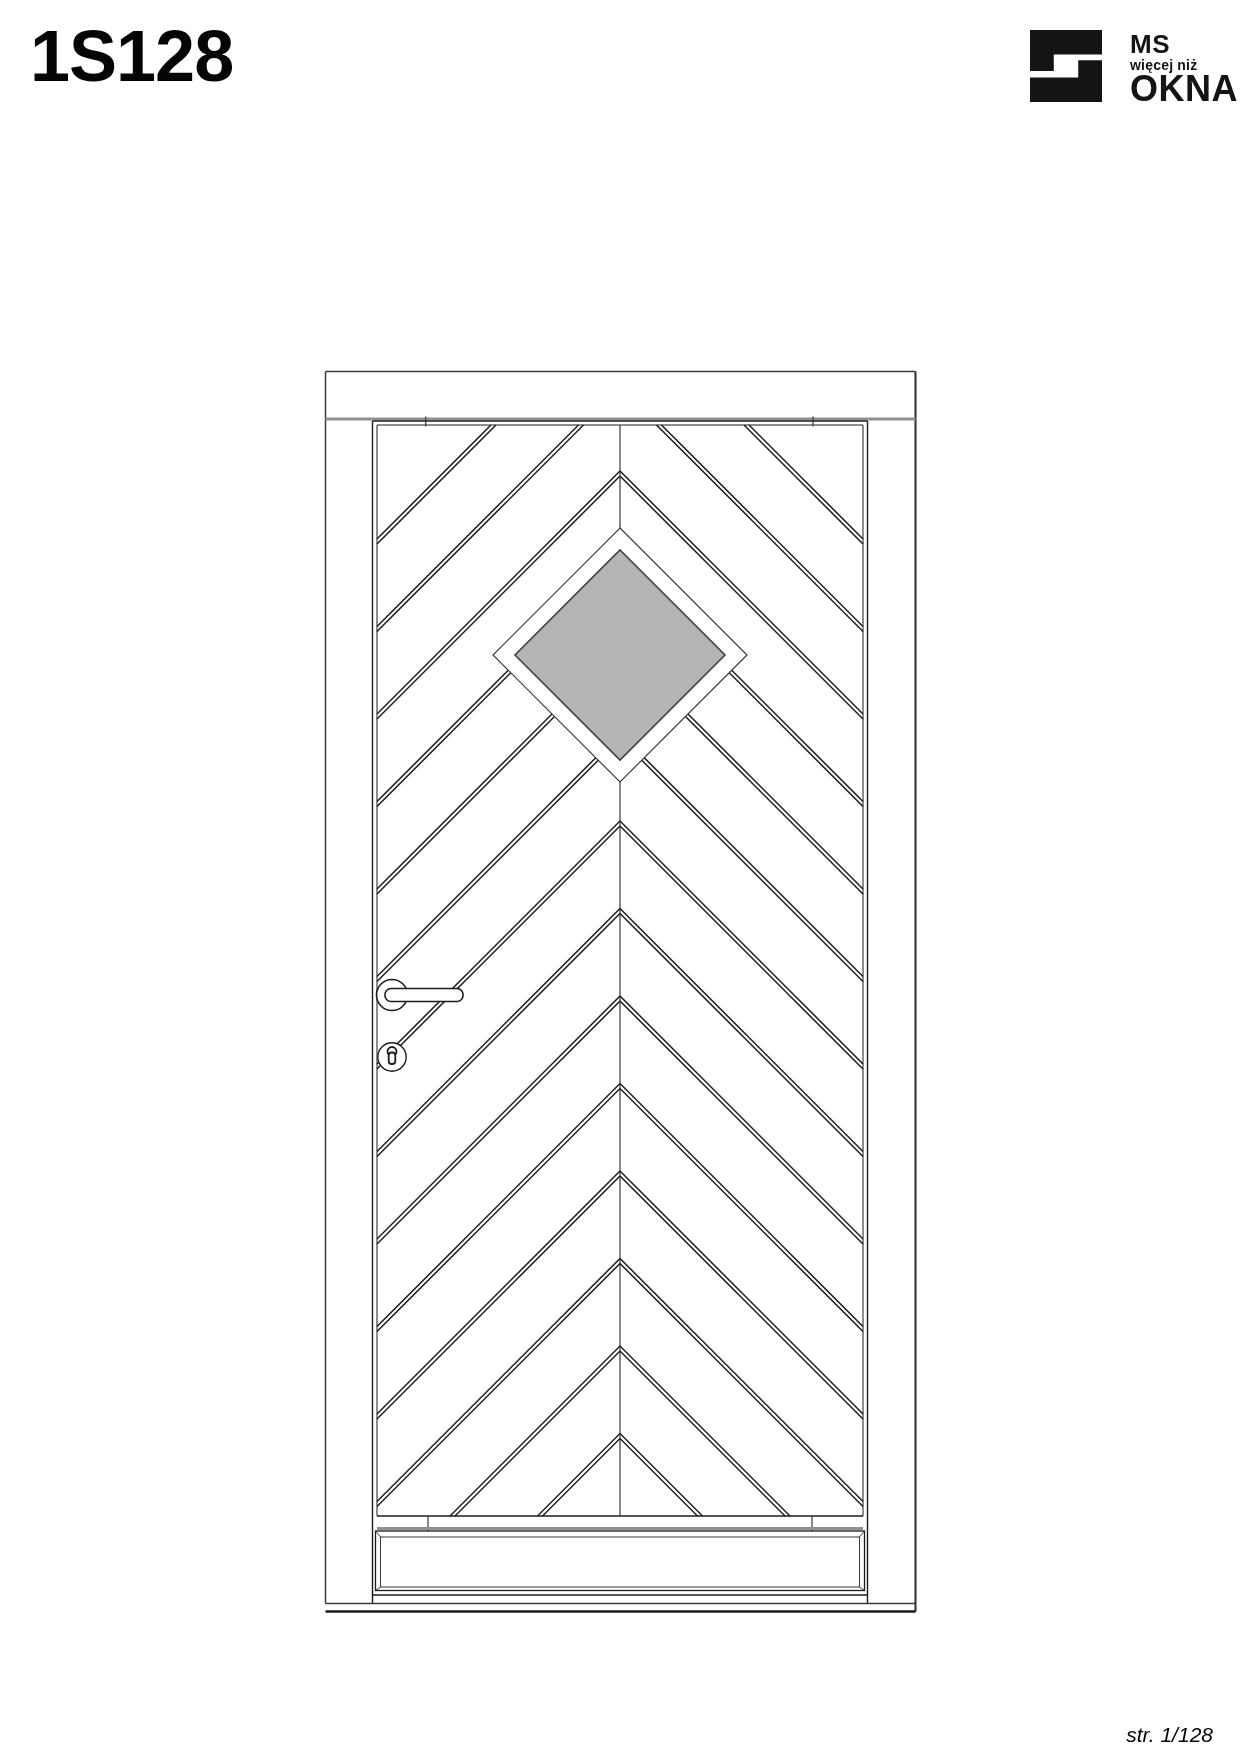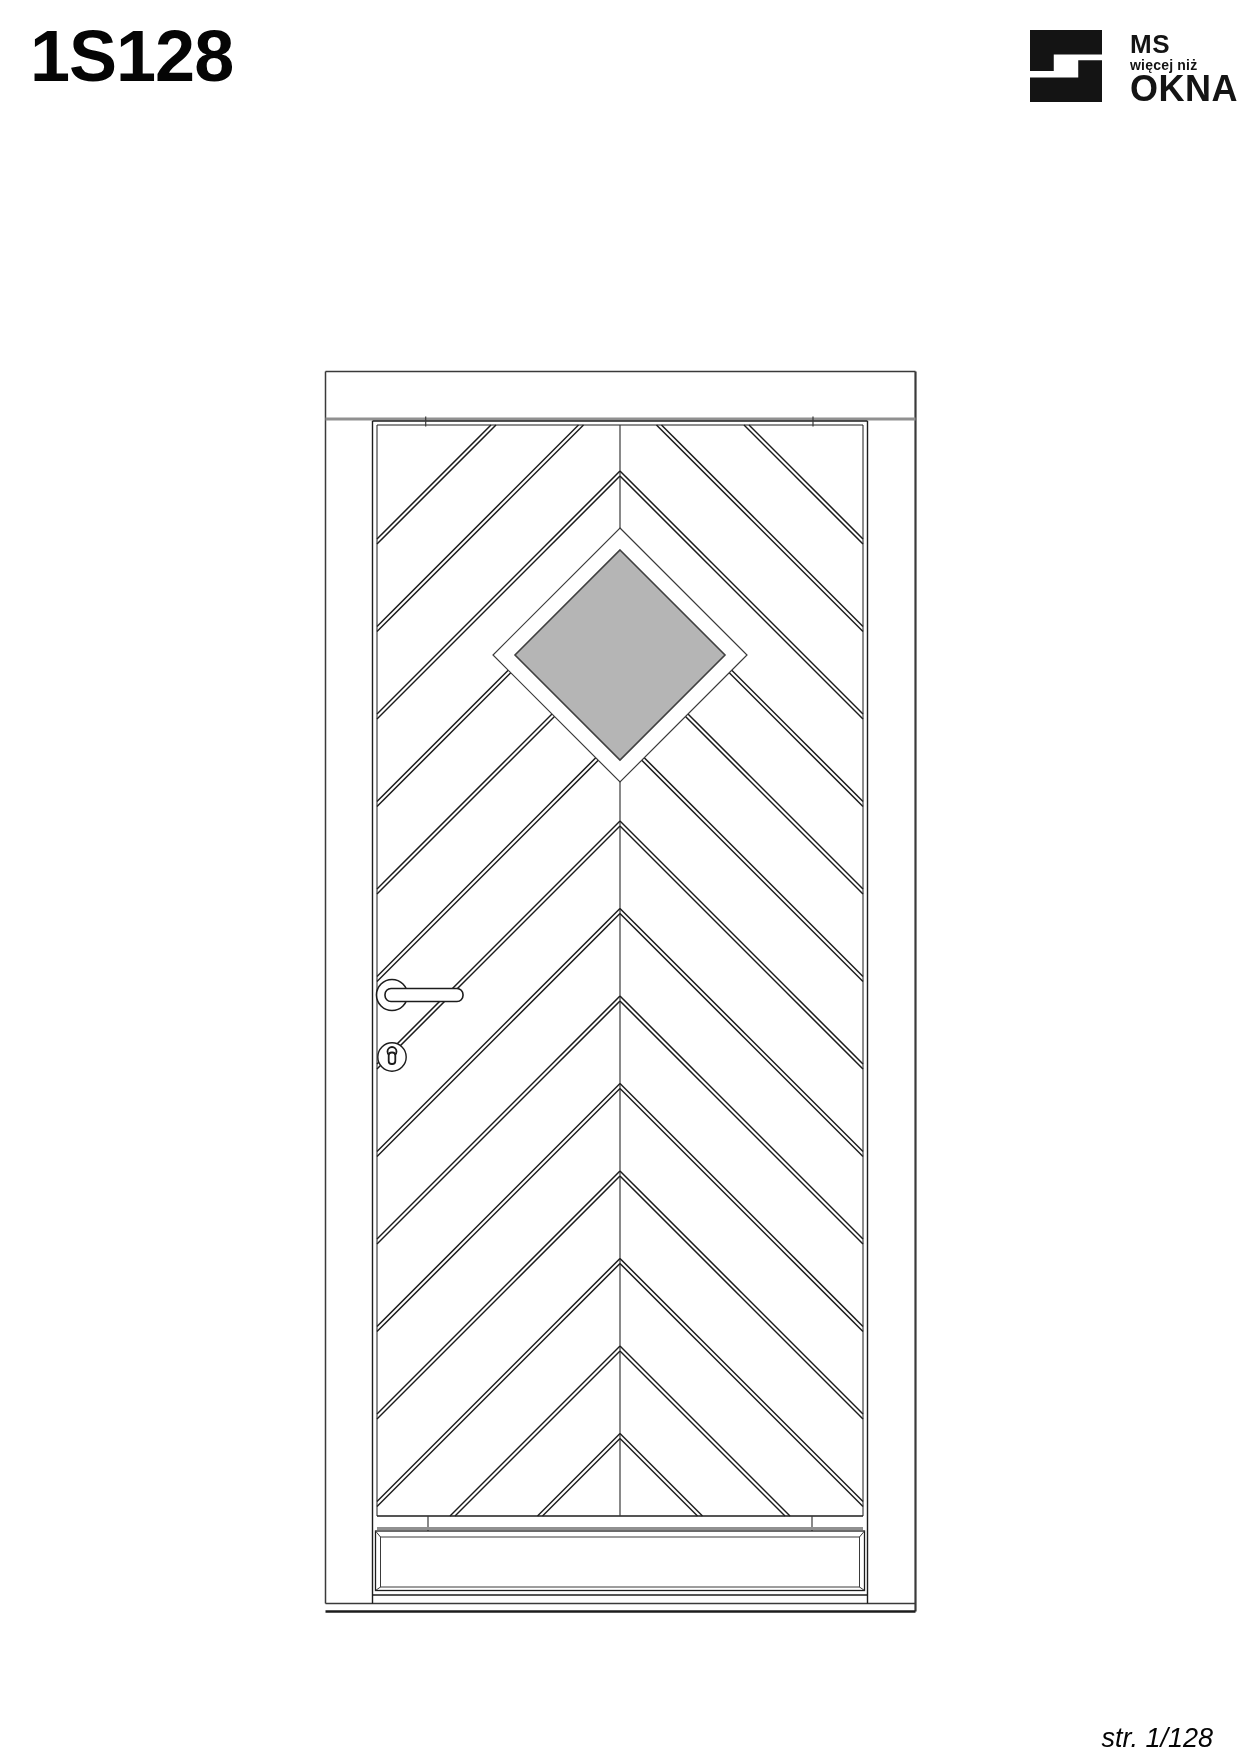--- a/index.html
+++ b/index.html
@@ -20,21 +20,21 @@
   .logo-text{
     display:flex;flex-direction:column;justify-content:space-between;
     padding:0;color:#141414;
   }
   .logo-l1{font-size:26px;font-weight:bold;line-height:24px;letter-spacing:0.5px;}
   .logo-l2{font-size:14px;font-weight:bold;line-height:19px;letter-spacing:0.2px;}
   .logo-l3{font-size:36px;font-weight:bold;line-height:27px;letter-spacing:0.5px;}
   .drawing-area{position:absolute;left:0;top:0;width:1240px;height:1755px;}
   .page-number{
     position:absolute;right:27px;top:1723px;
-    font-size:27px;font-style:italic;color:#050505;
+    font-size:21px;font-style:italic;color:#050505;
   }
 </style>
 </head>
 <body>
 
 <h1 class="model-title">1S128</h1>
 
 <div class="brand-logo">
   <svg class="logo-icon" viewBox="0 0 100 100" aria-hidden="true">
     <polygon points="0,0 100,0 100,34 33,34 33,57 0,57" fill="#141414"></polygon>

